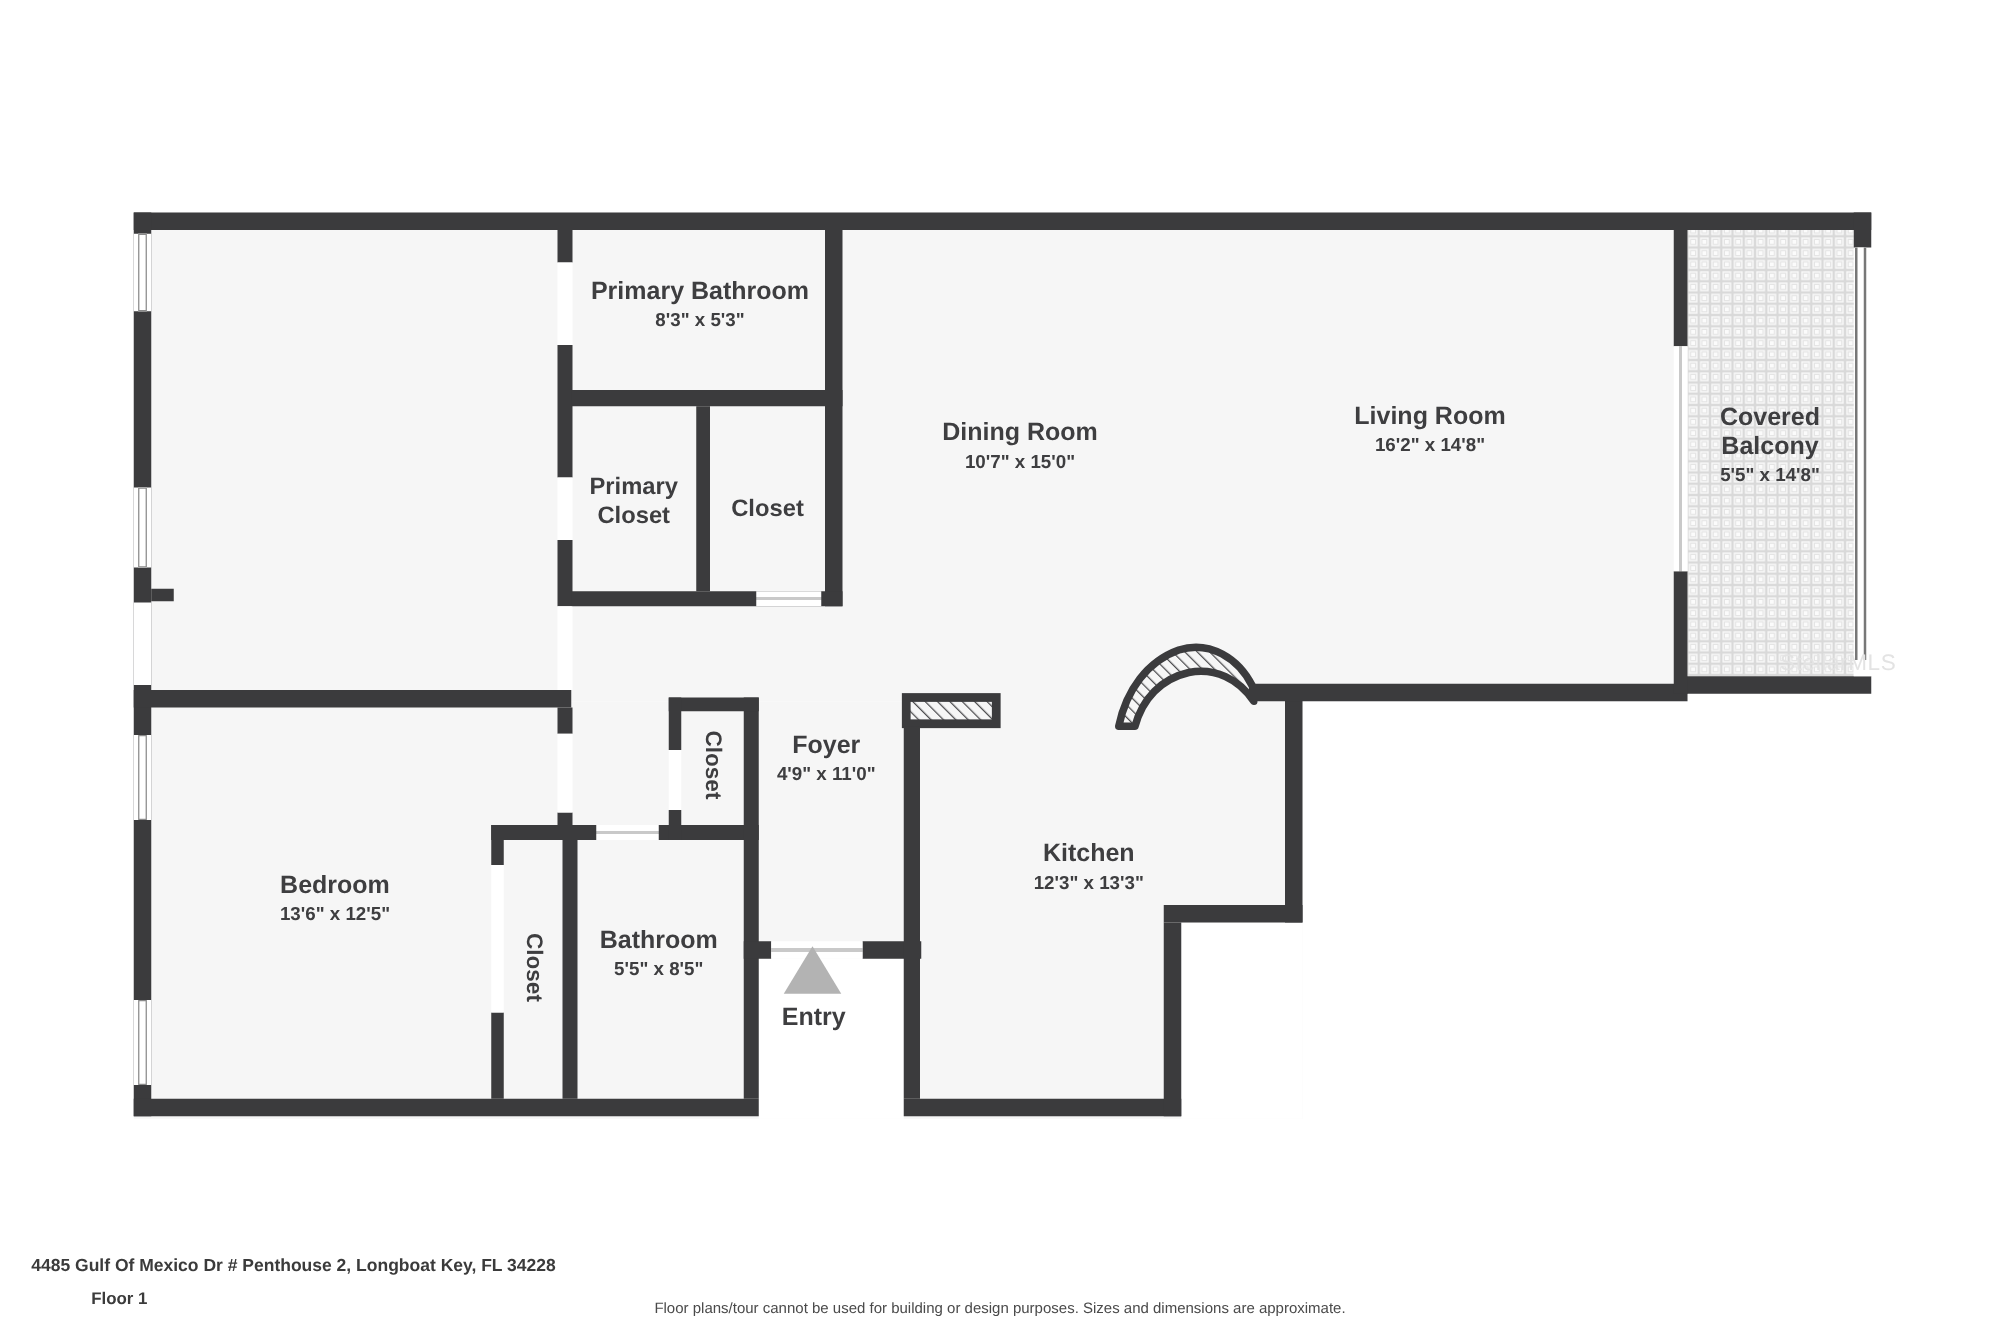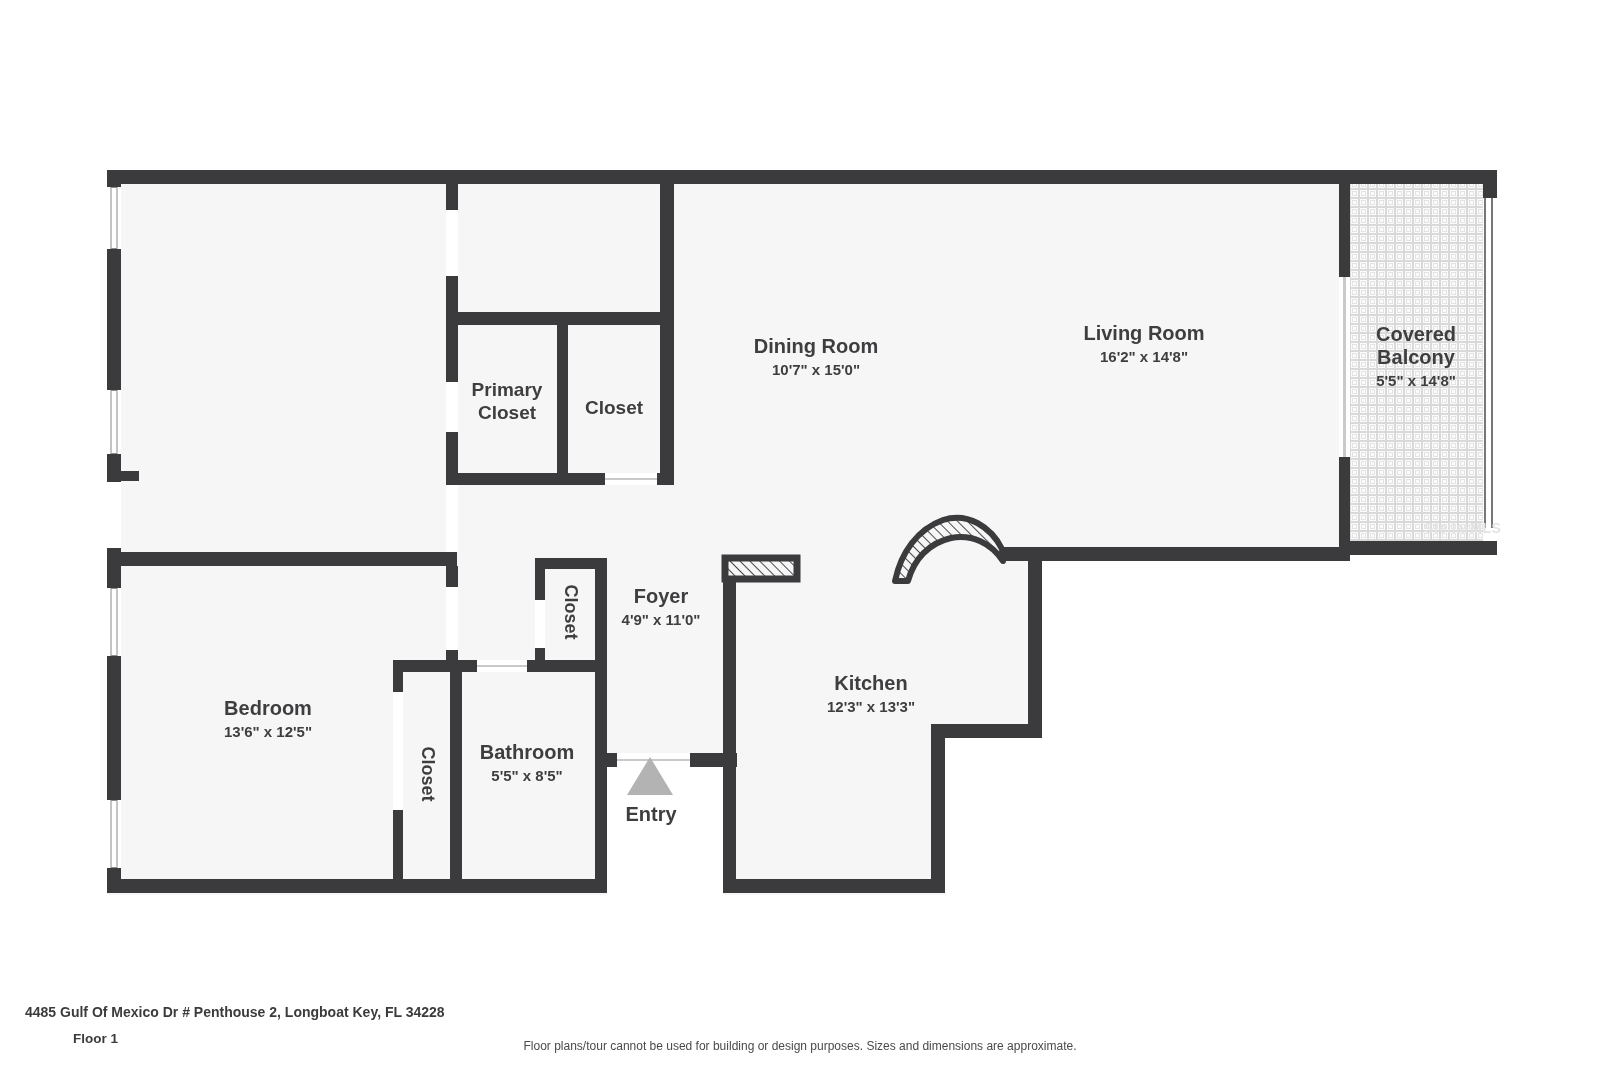--- a/index.html
+++ b/index.html
@@ -28,21 +28,21 @@
   .closet-name{font-size:19px;font-weight:bold;}
   .vlbl{position:absolute;transform:translate(-50%,-50%);writing-mode:vertical-rl;
         color:var(--c-text);font-size:18px;font-weight:bold;white-space:nowrap;}
   .tri{position:absolute;width:0;height:0;border-left:23px solid transparent;
        border-right:23px solid transparent;border-bottom:38px solid var(--c-entry_arrow);}
   .entry-lbl{font-size:20px;font-weight:bold;}
   .addr{position:absolute;left:25px;top:1004px;font-size:14px;font-weight:bold;color:#3b3b3b;}
   .floor-lbl{position:absolute;left:25px;top:1031px;font-size:13.5px;font-weight:bold;color:#3b3b3b;padding-left:48px;}
   .disclaimer{position:absolute;left:800px;top:1039px;transform:translateX(-50%);
               font-size:12px;font-weight:normal;color:#4a4a4a;white-space:nowrap;}
-  .watermark{position:absolute;left:1424px;top:520px;font-size:14px;font-weight:bold;
+  .watermark{position:absolute;left:1424px;top:520px;font-size:18px;font-weight:normal;
              color:var(--c-watermark);letter-spacing:.5px;}
 </style>
 </head>
 <body>
 
 <div id="canvas">
 
   <div class="floor" style="left:107px;top:170px;width:1243px;height:391px;"></div>
   <div class="floor" style="left:107px;top:561px;width:630px;height:334px;"></div>
   <div class="floor" style="left:723px;top:548px;width:319px;height:347px;"></div>
@@ -123,20 +123,24 @@
   <div class="win" style="left:107px;top:588px;width:14px;height:68px;">
       <div class="glyph"></div>
     </div>
   <div class="win" style="left:107px;top:800px;width:14px;height:68px;">
       <div class="glyph"></div>
     </div>
 
   <div class="rail" style="left:1484px;top:198px;width:9px;height:330px;"></div>
   <div class="white" style="left:1483px;top:528px;width:14px;height:13px;"></div>
 
+  <div class="lbl" style="left:560px;top:222px;">
+    <div class="room-name">Primary Bathroom</div>
+    <div class="room-dims">8'3" x 5'3"</div>
+  </div>
   <div class="lbl" style="left:507px;top:378px;">
     <div class="closet-name">Primary</div>
     <div class="closet-name">Closet</div>
   </div>
   <div class="lbl" style="left:614px;top:396px;">
     <div class="closet-name">Closet</div>
   </div>
   <div class="lbl" style="left:816px;top:335px;">
     <div class="room-name">Dining Room</div>
     <div class="room-dims">10'7" x 15'0"</div>

